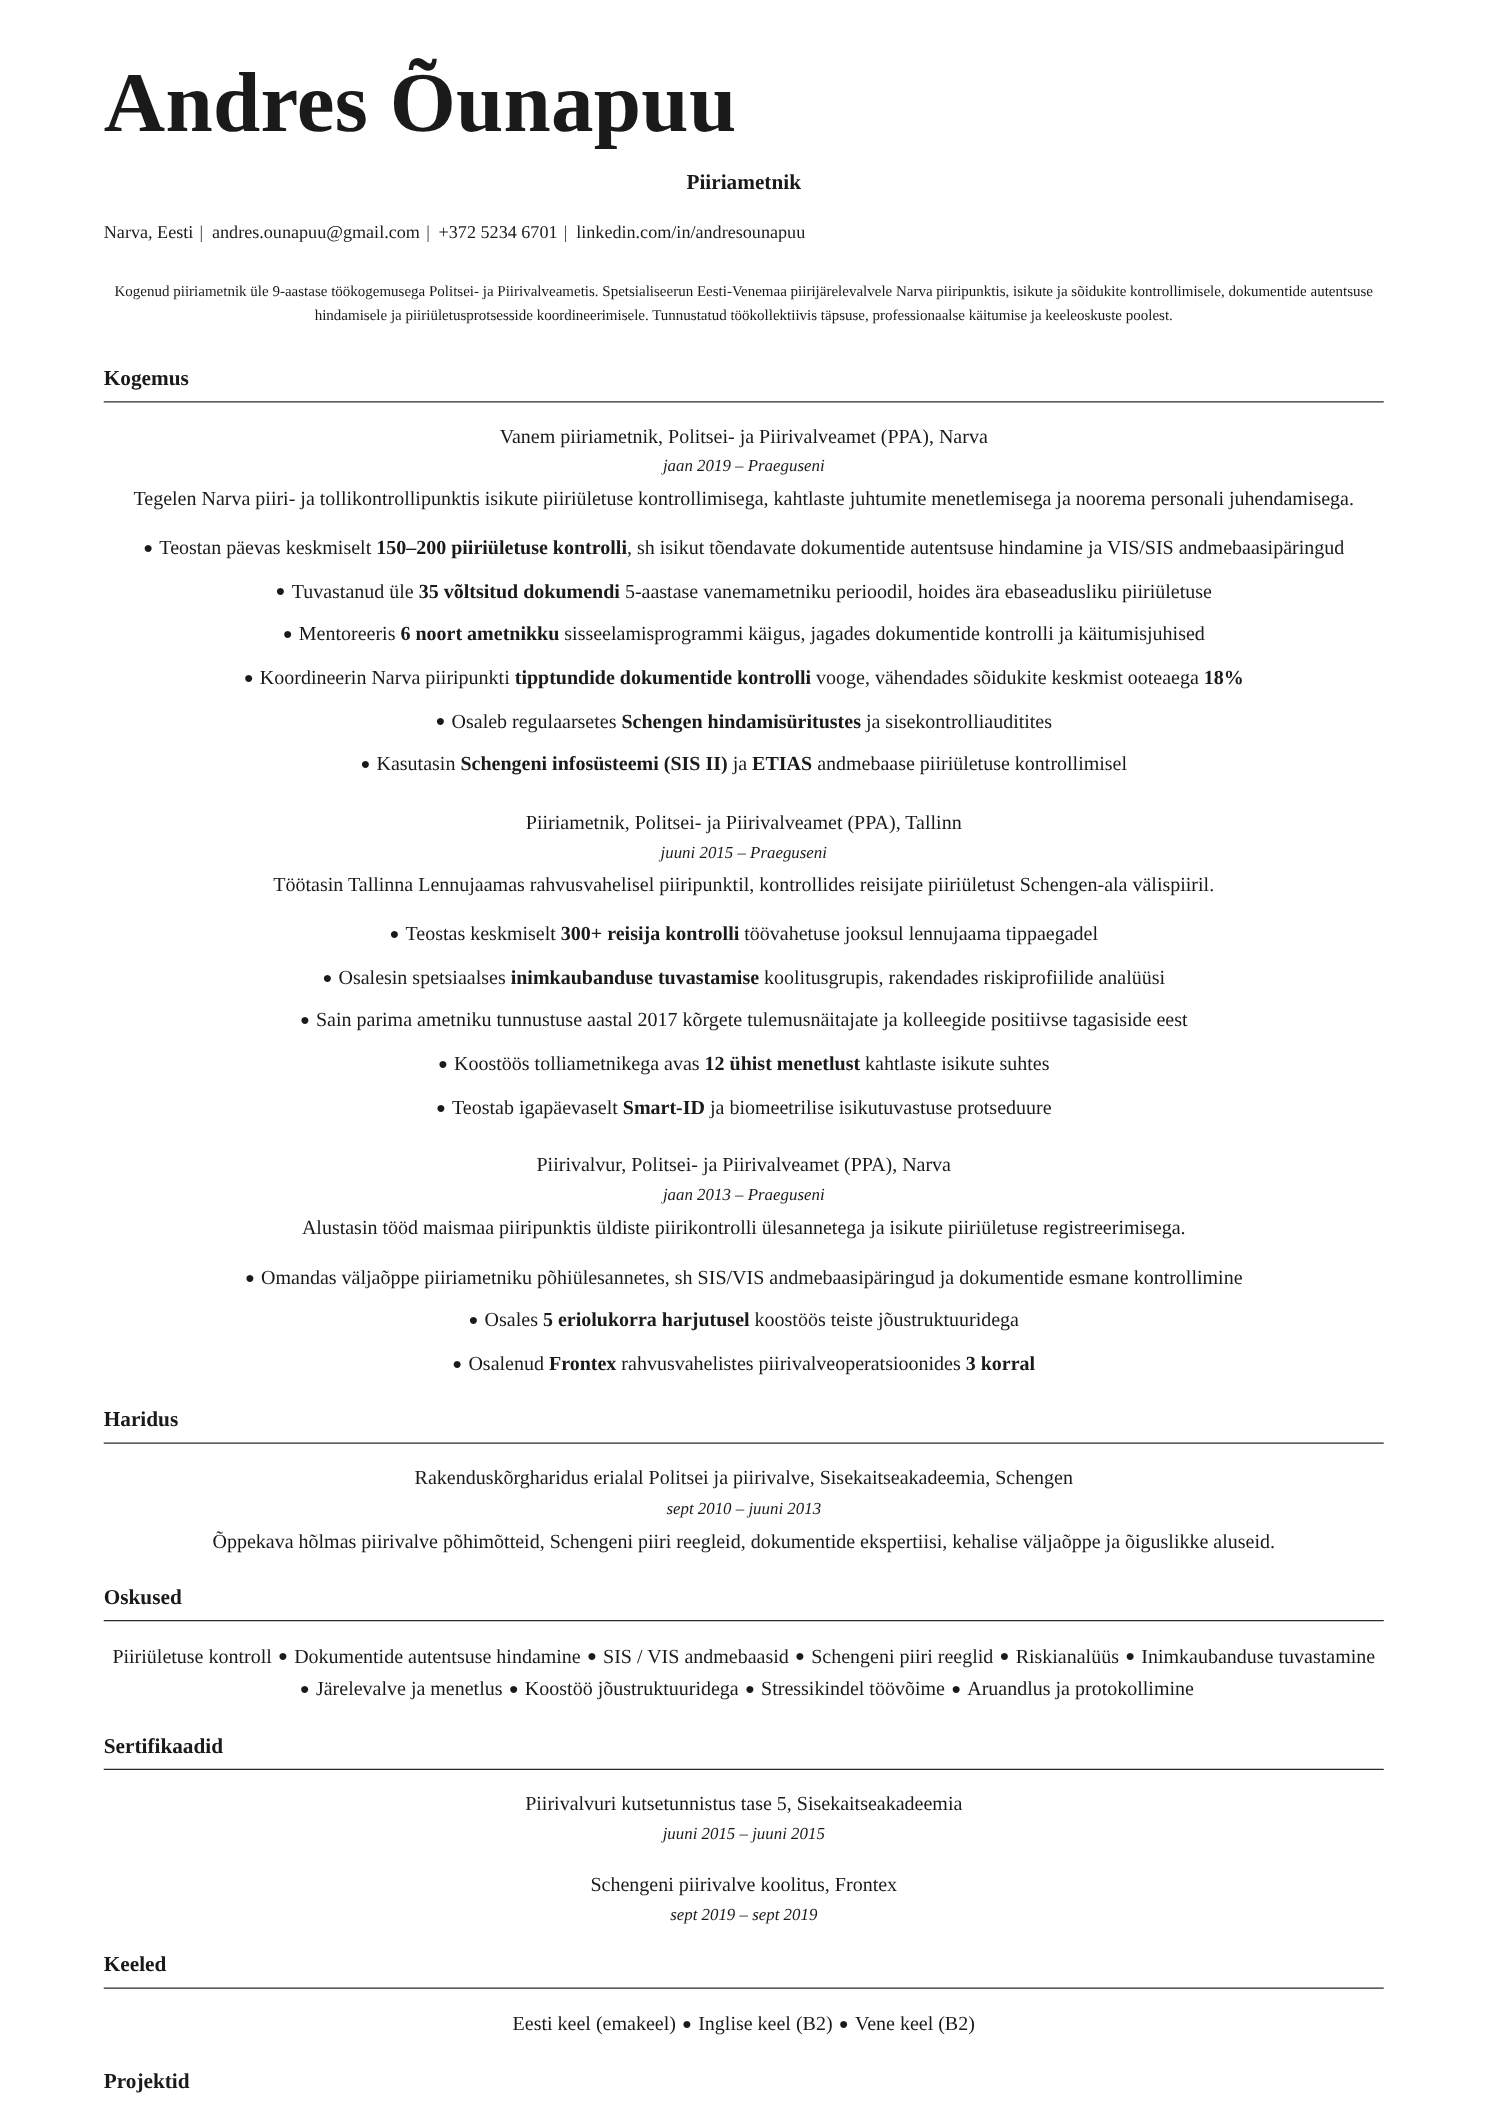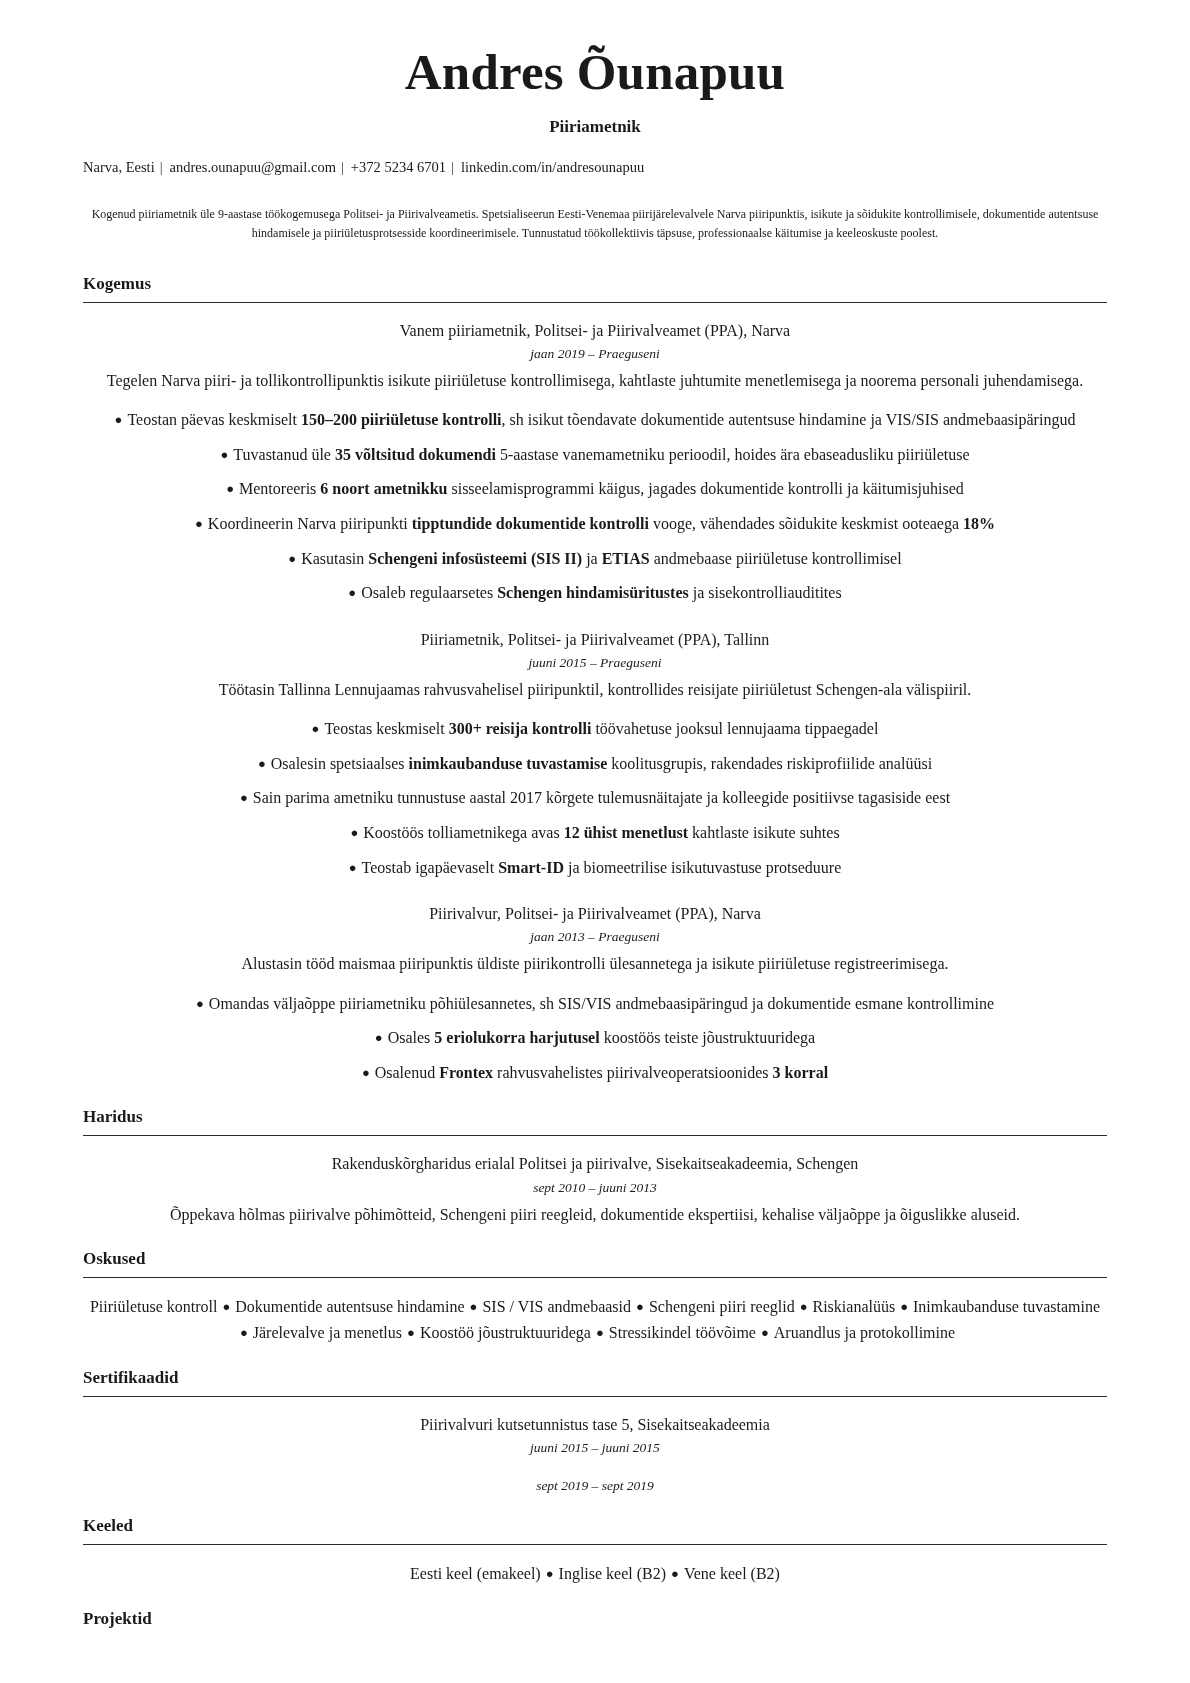--- a/index.html
+++ b/index.html
@@ -20,22 +20,21 @@
     box-sizing: border-box;
     padding: 44px 40px 0 40px;
   }
   .content {
     width: 1024px;
     margin: 0 auto;
   }
 
   
   .name {
-    text-align: center;
-    font-size: 51px;
+    font-size: 68px;
     font-weight: bold;
     letter-spacing: 0.2px;
     line-height: 1.12;
     margin: 0 0 16px 0;
   }
   .headline {
     text-align: center;
     font-size: 17px;
     font-weight: bold;
     margin: 0 0 20px 0;
@@ -143,22 +142,22 @@
       <div>
     <div class="entry">
       <div class="entry-title"><span class="strong">Vanem piiriametnik</span><span>, Politsei- ja Piirivalveamet (PPA), Narva</span></div>
       <div class="entry-date">jaan 2019 – Praeguseni</div>
       <div class="entry-desc">Tegelen Narva piiri- ja tollikontrollipunktis isikute piiriületuse kontrollimisega, kahtlaste juhtumite menetlemisega ja noorema personali juhendamisega.</div>
       <ul class="bullets">
         <li><span class="dot">●</span>Teostan päevas keskmiselt <b>150–200 piiriületuse kontrolli</b>, sh isikut tõendavate dokumentide autentsuse hindamine ja VIS/SIS andmebaasipäringud</li>
               <li><span class="dot">●</span>Tuvastanud üle <b>35 võltsitud dokumendi</b> 5-aastase vanemametniku perioodil, hoides ära ebaseadusliku piiriületuse</li>
               <li><span class="dot">●</span>Mentoreeris <b>6 noort ametnikku</b> sisseelamisprogrammi käigus, jagades dokumentide kontrolli ja käitumisjuhised</li>
               <li><span class="dot">●</span>Koordineerin Narva piiripunkti <b>tipptundide dokumentide kontrolli</b> vooge, vähendades sõidukite keskmist ooteaega <b>18%</b></li>
+              <li><span class="dot">●</span>Osaleb regulaarsetes <b>Schengen hindamisüritustes</b> ja sisekontrolliauditites</li>
               <li><span class="dot">●</span>Kasutasin <b>Schengeni infosüsteemi (SIS II)</b> ja <b>ETIAS</b> andmebaase piiriületuse kontrollimisel</li>
-              <li><span class="dot">●</span>Osaleb regulaarsetes <b>Schengen hindamisüritustes</b> ja sisekontrolliauditites</li>
       </ul>
     </div>
     <div class="entry">
       <div class="entry-title"><span class="strong">Piiriametnik</span><span>, Politsei- ja Piirivalveamet (PPA), Tallinn</span></div>
       <div class="entry-date">juuni 2015 – Praeguseni</div>
       <div class="entry-desc">Töötasin Tallinna Lennujaamas rahvusvahelisel piiripunktil, kontrollides reisijate piiriületust Schengen-ala välispiiril.</div>
       <ul class="bullets">
         <li><span class="dot">●</span>Teostas keskmiselt <b>300+ reisija kontrolli</b> töövahetuse jooksul lennujaama tippaegadel</li>
               <li><span class="dot">●</span>Osalesin spetsiaalses <b>inimkaubanduse tuvastamise</b> koolitusgrupis, rakendades riskiprofiilide analüüsi</li>
               <li><span class="dot">●</span>Sain parima ametniku tunnustuse aastal 2017 kõrgete tulemusnäitajate ja kolleegide positiivse tagasiside eest</li>
@@ -199,20 +198,21 @@
 
     <section class="section">
       <h2 class="section-title">Sertifikaadid</h2>
       <hr class="rule">
       <div>
     <div class="entry">
       <div class="entry-title"><span class="strong">Piirivalvuri kutsetunnistus tase 5</span><span>, Sisekaitseakadeemia</span></div>
       <div class="entry-date">juuni 2015 – juuni 2015</div>
     </div>
     <div class="entry">
+      <div class="entry-title"><span class="strong">Schengeni piirivalve koolitus</span><span>, Frontex</span></div>
       <div class="entry-date">sept 2019 – sept 2019</div>
     </div>
         </div>
     </section>
 
     <section class="section">
       <h2 class="section-title">Keeled</h2>
       <hr class="rule">
       <div class="inline-list"><span>Eesti keel (emakeel)</span><span class="bul">●</span><span>Inglise keel (B2)</span><span class="bul">●</span><span>Vene keel (B2)</span></div>
     </section>

